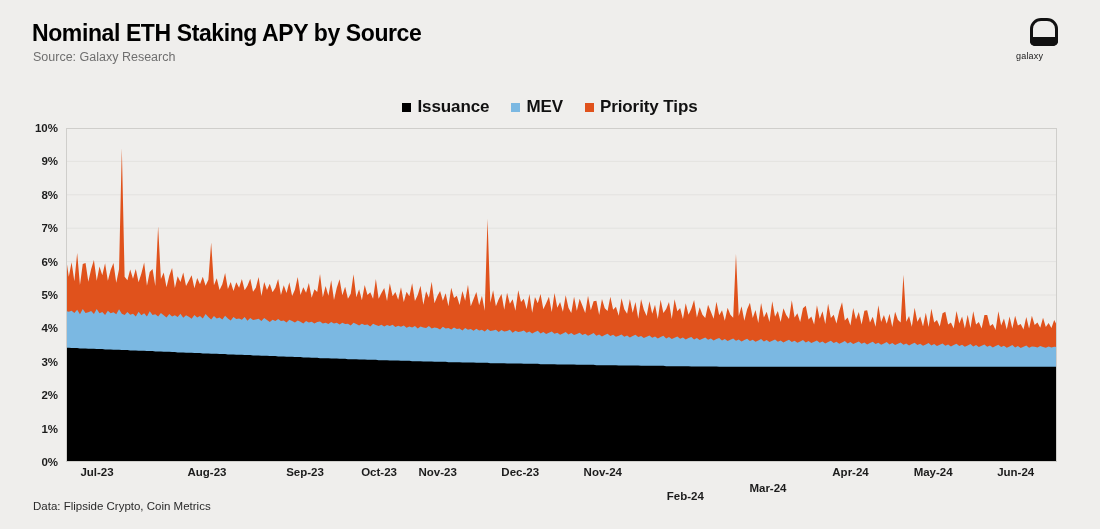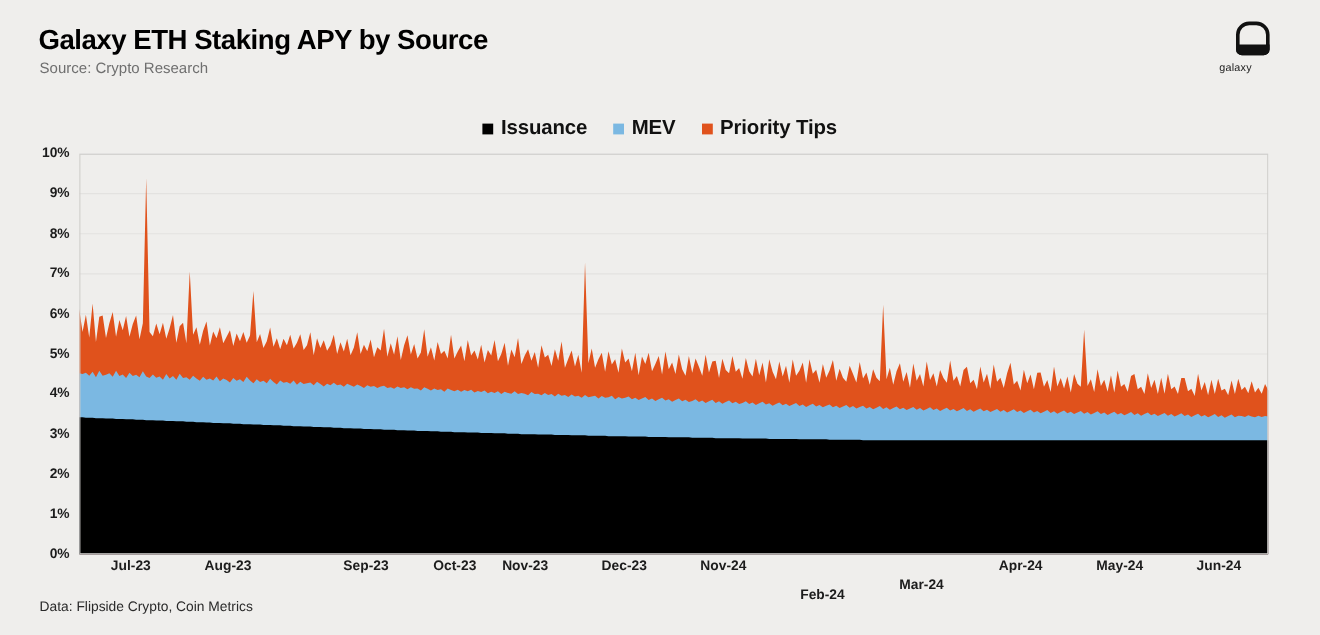--- a/index.html
+++ b/index.html
@@ -80,22 +80,22 @@
   #chart-footnote{
     position:absolute;left:33px;top:500px;
     font-size:11.5px;color:#2a2a2a;white-space:nowrap;
   }
 </style>
 </head>
 <body>
 
 <div class="card">
 
-  <div id="chart-title">Galaxy ETH Staking APY by Source</div>
-  <div id="chart-subtitle">Source: Crypto Research</div>
+  <div id="chart-title">Nominal ETH Staking APY by Source</div>
+  <div id="chart-subtitle">Source: Galaxy Research</div>
 
   <div id="brand-logo">
     <div id="brand-mark"></div>
     <div id="brand-name">galaxy</div>
   </div>
 
   <div id="chart-legend">
       <div class="legend-item">
         <span class="legend-swatch" style="background: rgb(0, 0, 0);"></span>
         <span class="legend-label">Issuance</span>
@@ -141,22 +141,22 @@
       <g id="areas">
           <path d="M 0.00 129.59 L 2.79 148.63 L 5.58 134.27 L 8.37 153.31 L 11.17 124.92 L 13.96 156.98 L 16.75 135.94 L 19.54 134.94 L 22.33 153.64 L 25.12 141.28 L 27.92 131.93 L 30.71 152.64 L 33.50 138.61 L 36.29 147.29 L 39.08 135.27 L 41.87 152.64 L 44.66 141.95 L 47.46 134.94 L 50.25 154.64 L 53.04 141.28 L 55.83 20.37 L 58.62 148.63 L 61.41 152.30 L 64.21 141.62 L 67.00 150.63 L 69.79 140.95 L 72.58 154.31 L 75.37 145.62 L 78.16 134.60 L 80.95 157.65 L 83.75 143.95 L 86.54 140.95 L 89.33 157.98 L 92.12 98.20 L 94.91 150.97 L 97.70 144.62 L 100.50 159.32 L 103.29 147.63 L 106.08 139.95 L 108.87 159.99 L 111.66 148.30 L 114.45 153.97 L 117.25 144.62 L 120.04 157.98 L 122.83 152.64 L 125.62 147.29 L 128.41 160.32 L 131.20 149.97 L 133.99 156.31 L 136.79 148.63 L 139.58 157.65 L 142.37 151.64 L 145.16 114.56 L 147.95 157.31 L 150.74 150.30 L 153.54 161.99 L 156.33 156.31 L 159.12 144.96 L 161.91 160.99 L 164.70 153.97 L 167.49 162.99 L 170.28 154.31 L 173.08 159.65 L 175.87 150.97 L 178.66 162.32 L 181.45 157.65 L 184.24 150.63 L 187.03 163.66 L 189.83 159.65 L 192.62 148.96 L 195.41 168.00 L 198.20 153.97 L 200.99 161.99 L 203.78 155.64 L 206.57 164.33 L 209.37 159.65 L 212.16 150.97 L 214.95 167.00 L 217.74 157.31 L 220.53 165.00 L 223.32 154.31 L 226.12 168.00 L 228.91 161.66 L 231.70 148.96 L 234.49 167.00 L 237.28 159.32 L 240.07 164.66 L 242.86 154.98 L 245.66 169.67 L 248.45 161.32 L 251.24 163.99 L 254.03 145.96 L 256.82 169.34 L 259.61 157.98 L 262.41 167.67 L 265.20 152.30 L 267.99 172.01 L 270.78 159.65 L 273.57 151.30 L 276.36 167.33 L 279.15 158.65 L 281.95 170.67 L 284.74 165.66 L 287.53 146.29 L 290.32 169.34 L 293.11 161.32 L 295.90 172.34 L 298.70 156.98 L 301.49 167.00 L 304.28 164.33 L 307.07 170.67 L 309.86 150.97 L 312.65 170.67 L 315.45 165.00 L 318.24 159.99 L 321.03 173.01 L 323.82 155.31 L 326.61 168.34 L 329.40 163.99 L 332.19 171.68 L 334.99 159.32 L 337.78 174.01 L 340.57 163.66 L 343.36 168.34 L 346.15 155.31 L 348.94 173.01 L 351.74 167.00 L 354.53 157.65 L 357.32 176.69 L 360.11 163.33 L 362.90 169.67 L 365.69 153.64 L 368.48 175.35 L 371.28 168.34 L 374.07 162.99 L 376.86 172.68 L 379.65 165.33 L 382.44 178.36 L 385.23 159.65 L 388.03 170.01 L 390.82 167.67 L 393.61 177.02 L 396.40 162.99 L 399.19 172.68 L 401.98 156.65 L 404.77 178.36 L 407.57 171.01 L 410.36 163.99 L 413.15 177.35 L 415.94 167.67 L 418.73 182.70 L 421.52 90.85 L 424.32 174.68 L 427.11 162.32 L 429.90 178.36 L 432.69 171.34 L 435.48 166.00 L 438.27 181.70 L 441.06 164.66 L 443.86 175.68 L 446.65 171.34 L 449.44 182.70 L 452.23 162.32 L 455.02 174.01 L 457.81 170.67 L 460.61 181.36 L 463.40 166.00 L 466.19 184.70 L 468.98 169.00 L 471.77 175.35 L 474.56 166.00 L 477.35 181.36 L 480.15 175.35 L 482.94 168.67 L 485.73 184.03 L 488.52 165.00 L 491.31 179.69 L 494.10 174.01 L 496.90 183.70 L 499.69 167.33 L 502.48 179.69 L 505.27 185.04 L 508.06 168.67 L 510.85 182.70 L 513.65 170.67 L 516.44 177.69 L 519.23 185.04 L 522.02 167.67 L 524.81 182.36 L 527.60 173.35 L 530.39 172.68 L 533.19 187.04 L 535.98 171.01 L 538.77 180.36 L 541.56 183.03 L 544.35 168.67 L 547.14 181.70 L 549.94 178.69 L 552.73 187.71 L 555.52 170.34 L 558.31 181.36 L 561.10 185.70 L 563.89 171.01 L 566.68 184.70 L 569.48 174.01 L 572.27 190.71 L 575.06 171.34 L 577.85 181.70 L 580.64 188.04 L 583.43 173.35 L 586.23 185.70 L 589.02 176.69 L 591.81 191.05 L 594.60 171.68 L 597.39 185.04 L 600.18 181.03 L 602.97 174.01 L 605.77 191.05 L 608.56 171.34 L 611.35 183.37 L 614.14 180.03 L 616.93 191.05 L 619.72 175.35 L 622.52 186.71 L 625.31 180.69 L 628.10 172.01 L 630.89 189.38 L 633.68 179.36 L 636.47 186.71 L 639.26 190.05 L 642.06 176.69 L 644.85 183.70 L 647.64 190.71 L 650.43 173.68 L 653.22 187.37 L 656.01 182.36 L 658.81 192.72 L 661.60 179.69 L 664.39 186.71 L 667.18 189.71 L 669.97 125.92 L 672.76 188.04 L 675.55 178.36 L 678.35 192.72 L 681.14 181.36 L 683.93 174.68 L 686.72 190.05 L 689.51 182.03 L 692.30 195.06 L 695.10 175.02 L 697.89 189.38 L 700.68 183.70 L 703.47 194.05 L 706.26 173.35 L 709.05 188.71 L 711.85 183.03 L 714.64 194.05 L 717.43 180.36 L 720.22 187.04 L 723.01 191.05 L 725.80 172.34 L 728.59 189.38 L 731.39 185.37 L 734.18 194.05 L 736.97 180.36 L 739.76 177.69 L 742.55 191.38 L 745.34 188.38 L 748.14 196.39 L 750.93 177.35 L 753.72 190.71 L 756.51 183.37 L 759.30 196.06 L 762.09 175.68 L 764.88 190.05 L 767.68 186.71 L 770.47 195.39 L 773.26 183.03 L 776.05 174.35 L 778.84 192.38 L 781.63 189.38 L 784.43 197.39 L 787.22 180.03 L 790.01 191.38 L 792.80 184.03 L 795.59 196.39 L 798.38 182.70 L 801.17 182.36 L 803.97 194.39 L 806.76 188.71 L 809.55 198.73 L 812.34 177.35 L 815.13 194.05 L 817.92 187.04 L 820.72 195.72 L 823.51 185.70 L 826.30 199.06 L 829.09 183.70 L 831.88 191.72 L 834.67 194.39 L 837.46 146.63 L 840.26 193.72 L 843.05 188.04 L 845.84 198.73 L 848.63 179.69 L 851.42 193.72 L 854.21 188.38 L 857.01 198.40 L 859.80 184.70 L 862.59 199.06 L 865.38 180.69 L 868.17 194.39 L 870.96 192.05 L 873.75 198.40 L 876.55 185.37 L 879.34 183.70 L 882.13 196.39 L 884.92 194.39 L 887.71 200.40 L 890.50 183.03 L 893.30 195.39 L 896.09 188.38 L 898.88 200.40 L 901.67 186.71 L 904.46 200.07 L 907.25 183.37 L 910.05 196.39 L 912.84 194.05 L 915.63 200.40 L 918.42 187.04 L 921.21 187.04 L 924.00 198.06 L 926.79 196.06 L 929.59 202.07 L 932.38 183.37 L 935.17 197.39 L 937.96 190.38 L 940.75 201.40 L 943.54 188.38 L 946.34 200.40 L 949.13 187.71 L 951.92 197.39 L 954.71 196.06 L 957.50 201.40 L 960.29 189.04 L 963.08 200.40 L 965.88 187.71 L 968.67 197.06 L 971.46 194.39 L 974.25 199.73 L 977.04 189.71 L 979.83 199.06 L 982.63 195.06 L 985.42 200.07 L 988.21 192.05 L 991.00 197.39 L 991 334 L 0 334 Z" fill="#e0521c"></path>
           <path d="M 0.00 183.03 L 2.79 183.70 L 5.58 182.70 L 8.37 185.04 L 11.17 181.70 L 13.96 186.37 L 16.75 181.03 L 19.54 185.04 L 22.33 184.37 L 25.12 183.03 L 27.92 186.04 L 30.71 181.03 L 33.50 185.37 L 36.29 184.03 L 39.08 187.04 L 41.87 182.70 L 44.66 185.37 L 47.46 184.37 L 50.25 186.37 L 53.04 181.36 L 55.83 185.70 L 58.62 187.04 L 61.41 184.03 L 64.21 186.71 L 67.00 185.70 L 69.79 188.38 L 72.58 183.70 L 75.37 187.37 L 78.16 185.37 L 80.95 188.38 L 83.75 183.37 L 86.54 187.04 L 89.33 186.37 L 92.12 188.38 L 94.91 185.04 L 97.70 187.37 L 100.50 189.38 L 103.29 186.04 L 106.08 188.38 L 108.87 187.37 L 111.66 189.04 L 114.45 185.70 L 117.25 189.71 L 120.04 187.37 L 122.83 188.71 L 125.62 190.71 L 128.41 187.04 L 131.20 189.38 L 133.99 188.04 L 136.79 190.38 L 139.58 186.04 L 142.37 189.04 L 145.16 191.38 L 147.95 188.04 L 150.74 190.38 L 153.54 189.38 L 156.33 191.38 L 159.12 187.71 L 161.91 190.38 L 164.70 192.38 L 167.49 189.04 L 170.28 191.05 L 173.08 190.38 L 175.87 191.72 L 178.66 189.04 L 181.45 192.72 L 184.24 190.05 L 187.03 192.05 L 189.83 191.38 L 192.62 190.71 L 195.41 193.05 L 198.20 190.05 L 200.99 192.05 L 203.78 194.05 L 206.57 191.72 L 209.37 193.05 L 212.16 191.05 L 214.95 193.05 L 217.74 192.38 L 220.53 194.39 L 223.32 191.72 L 226.12 193.05 L 228.91 194.39 L 231.70 192.38 L 234.49 193.72 L 237.28 195.39 L 240.07 193.05 L 242.86 194.39 L 245.66 193.72 L 248.45 195.39 L 251.24 194.05 L 254.03 193.39 L 256.82 195.39 L 259.61 194.72 L 262.41 196.06 L 265.20 194.05 L 267.99 195.39 L 270.78 194.72 L 273.57 196.39 L 276.36 194.72 L 279.15 196.06 L 281.95 195.72 L 284.74 197.39 L 287.53 194.72 L 290.32 196.06 L 293.11 197.39 L 295.90 195.72 L 298.70 197.06 L 301.49 196.39 L 304.28 198.40 L 307.07 195.72 L 309.86 197.06 L 312.65 198.06 L 315.45 196.73 L 318.24 198.40 L 321.03 197.06 L 323.82 198.06 L 326.61 196.73 L 329.40 199.06 L 332.19 197.73 L 334.99 198.73 L 337.78 197.39 L 340.57 199.73 L 343.36 198.40 L 346.15 199.40 L 348.94 198.06 L 351.74 200.40 L 354.53 198.40 L 357.32 199.40 L 360.11 200.07 L 362.90 198.06 L 365.69 200.40 L 368.48 199.40 L 371.28 200.07 L 374.07 201.40 L 376.86 198.73 L 379.65 200.40 L 382.44 200.07 L 385.23 201.40 L 388.03 199.40 L 390.82 201.07 L 393.61 200.40 L 396.40 202.40 L 399.19 200.07 L 401.98 201.74 L 404.77 201.07 L 407.57 202.74 L 410.36 200.73 L 413.15 202.40 L 415.94 201.74 L 418.73 203.41 L 421.52 201.07 L 424.32 203.07 L 427.11 202.40 L 429.90 201.74 L 432.69 204.07 L 435.48 202.07 L 438.27 203.41 L 441.06 203.07 L 443.86 201.74 L 446.65 204.74 L 449.44 202.74 L 452.23 204.07 L 455.02 203.41 L 457.81 202.40 L 460.61 204.74 L 463.40 203.41 L 466.19 205.41 L 468.98 204.07 L 471.77 202.74 L 474.56 205.41 L 477.35 204.07 L 480.15 206.08 L 482.94 204.74 L 485.73 203.41 L 488.52 205.74 L 491.31 204.74 L 494.10 206.75 L 496.90 205.41 L 499.69 204.07 L 502.48 206.41 L 505.27 205.08 L 508.06 207.08 L 510.85 206.08 L 513.65 204.74 L 516.44 207.08 L 519.23 205.74 L 522.02 207.75 L 524.81 206.41 L 527.60 205.08 L 530.39 207.75 L 533.19 206.41 L 535.98 208.42 L 538.77 207.08 L 541.56 205.74 L 544.35 208.08 L 547.14 206.75 L 549.94 208.75 L 552.73 207.75 L 555.52 206.41 L 558.31 208.75 L 561.10 207.41 L 563.89 209.42 L 566.68 208.08 L 569.48 206.75 L 572.27 209.08 L 575.06 208.08 L 577.85 210.09 L 580.64 208.75 L 583.43 207.41 L 586.23 209.75 L 589.02 208.42 L 591.81 210.42 L 594.60 209.08 L 597.39 207.75 L 600.18 210.42 L 602.97 209.08 L 605.77 211.09 L 608.56 209.75 L 611.35 208.42 L 614.14 210.75 L 616.93 209.42 L 619.72 211.42 L 622.52 210.09 L 625.31 209.08 L 628.10 211.42 L 630.89 210.09 L 633.68 212.09 L 636.47 210.75 L 639.26 209.42 L 642.06 211.76 L 644.85 210.42 L 647.64 212.42 L 650.43 211.09 L 653.22 210.09 L 656.01 212.42 L 658.81 211.09 L 661.60 213.09 L 664.39 211.76 L 667.18 210.42 L 669.97 212.76 L 672.76 211.42 L 675.55 213.43 L 678.35 212.09 L 681.14 210.75 L 683.93 213.09 L 686.72 211.76 L 689.51 213.76 L 692.30 212.42 L 695.10 211.09 L 697.89 213.43 L 700.68 212.09 L 703.47 214.09 L 706.26 212.76 L 709.05 211.42 L 711.85 213.76 L 714.64 212.42 L 717.43 214.43 L 720.22 213.09 L 723.01 211.76 L 725.80 214.09 L 728.59 212.76 L 731.39 214.76 L 734.18 213.43 L 736.97 212.09 L 739.76 214.43 L 742.55 213.09 L 745.34 215.10 L 748.14 213.76 L 750.93 212.42 L 753.72 214.76 L 756.51 213.43 L 759.30 215.43 L 762.09 214.09 L 764.88 212.76 L 767.68 215.10 L 770.47 213.76 L 773.26 215.76 L 776.05 214.43 L 778.84 213.09 L 781.63 215.43 L 784.43 214.09 L 787.22 216.10 L 790.01 214.76 L 792.80 213.43 L 795.59 215.76 L 798.38 214.43 L 801.17 216.43 L 803.97 215.10 L 806.76 213.76 L 809.55 216.10 L 812.34 214.76 L 815.13 216.77 L 817.92 215.43 L 820.72 214.09 L 823.51 216.43 L 826.30 215.10 L 829.09 217.10 L 831.88 215.76 L 834.67 214.43 L 837.46 216.77 L 840.26 215.43 L 843.05 217.43 L 845.84 216.10 L 848.63 214.76 L 851.42 217.10 L 854.21 215.76 L 857.01 217.77 L 859.80 216.43 L 862.59 215.10 L 865.38 217.43 L 868.17 216.10 L 870.96 218.10 L 873.75 216.77 L 876.55 215.43 L 879.34 217.77 L 882.13 216.43 L 884.92 218.44 L 887.71 217.10 L 890.50 215.76 L 893.30 218.10 L 896.09 216.77 L 898.88 218.77 L 901.67 217.43 L 904.46 216.10 L 907.25 218.44 L 910.05 217.10 L 912.84 219.10 L 915.63 217.77 L 918.42 216.43 L 921.21 218.77 L 924.00 217.43 L 926.79 219.44 L 929.59 218.10 L 932.38 216.77 L 935.17 219.10 L 937.96 217.77 L 940.75 219.77 L 943.54 218.44 L 946.34 217.10 L 949.13 219.44 L 951.92 218.10 L 954.71 220.11 L 957.50 218.77 L 960.29 217.43 L 963.08 219.77 L 965.88 218.44 L 968.67 218.77 L 971.46 219.44 L 974.25 218.10 L 977.04 219.10 L 979.83 219.77 L 982.63 218.44 L 985.42 219.44 L 988.21 218.77 L 991.00 219.10 L 991 334 L 0 334 Z" fill="#7bb8e2"></path>
           <path d="M 0.00 219.77 L 2.79 219.77 L 5.58 220.11 L 8.37 220.11 L 11.17 220.11 L 13.96 220.44 L 16.75 220.44 L 19.54 220.44 L 22.33 220.77 L 25.12 220.77 L 27.92 220.77 L 30.71 221.11 L 33.50 221.11 L 36.29 221.11 L 39.08 221.44 L 41.87 221.44 L 44.66 221.44 L 47.46 221.78 L 50.25 221.78 L 53.04 221.78 L 55.83 222.11 L 58.62 222.11 L 61.41 222.11 L 64.21 222.44 L 67.00 222.44 L 69.79 222.44 L 72.58 222.78 L 75.37 222.78 L 78.16 222.78 L 80.95 223.11 L 83.75 223.11 L 86.54 223.11 L 89.33 223.45 L 92.12 223.45 L 94.91 223.45 L 97.70 223.78 L 100.50 223.78 L 103.29 223.78 L 106.08 224.11 L 108.87 224.11 L 111.66 224.45 L 114.45 224.45 L 117.25 224.45 L 120.04 224.78 L 122.83 224.78 L 125.62 224.78 L 128.41 225.12 L 131.20 225.12 L 133.99 225.12 L 136.79 225.45 L 139.58 225.45 L 142.37 225.45 L 145.16 225.78 L 147.95 225.78 L 150.74 225.78 L 153.54 226.12 L 156.33 226.12 L 159.12 226.12 L 161.91 226.45 L 164.70 226.45 L 167.49 226.45 L 170.28 226.79 L 173.08 226.79 L 175.87 226.79 L 178.66 227.12 L 181.45 227.12 L 184.24 227.12 L 187.03 227.45 L 189.83 227.45 L 192.62 227.45 L 195.41 227.79 L 198.20 227.79 L 200.99 227.79 L 203.78 228.12 L 206.57 228.12 L 209.37 228.12 L 212.16 228.46 L 214.95 228.46 L 217.74 228.46 L 220.53 228.79 L 223.32 228.79 L 226.12 228.79 L 228.91 229.12 L 231.70 229.12 L 234.49 229.12 L 237.28 229.46 L 240.07 229.46 L 242.86 229.46 L 245.66 229.79 L 248.45 229.79 L 251.24 229.79 L 254.03 230.13 L 256.82 230.13 L 259.61 230.13 L 262.41 230.13 L 265.20 230.46 L 267.99 230.46 L 270.78 230.46 L 273.57 230.79 L 276.36 230.79 L 279.15 230.79 L 281.95 231.13 L 284.74 231.13 L 287.53 231.13 L 290.32 231.13 L 293.11 231.46 L 295.90 231.46 L 298.70 231.46 L 301.49 231.80 L 304.28 231.80 L 307.07 231.80 L 309.86 231.80 L 312.65 232.13 L 315.45 232.13 L 318.24 232.13 L 321.03 232.13 L 323.82 232.46 L 326.61 232.46 L 329.40 232.46 L 332.19 232.46 L 334.99 232.80 L 337.78 232.80 L 340.57 232.80 L 343.36 232.80 L 346.15 233.13 L 348.94 233.13 L 351.74 233.13 L 354.53 233.13 L 357.32 233.47 L 360.11 233.47 L 362.90 233.47 L 365.69 233.47 L 368.48 233.80 L 371.28 233.80 L 374.07 233.80 L 376.86 233.80 L 379.65 233.80 L 382.44 234.13 L 385.23 234.13 L 388.03 234.13 L 390.82 234.13 L 393.61 234.13 L 396.40 234.47 L 399.19 234.47 L 401.98 234.47 L 404.77 234.47 L 407.57 234.47 L 410.36 234.80 L 413.15 234.80 L 415.94 234.80 L 418.73 234.80 L 421.52 234.80 L 424.32 235.14 L 427.11 235.14 L 429.90 235.14 L 432.69 235.14 L 435.48 235.14 L 438.27 235.14 L 441.06 235.47 L 443.86 235.47 L 446.65 235.47 L 449.44 235.47 L 452.23 235.47 L 455.02 235.47 L 457.81 235.80 L 460.61 235.80 L 463.40 235.80 L 466.19 235.80 L 468.98 235.80 L 471.77 235.80 L 474.56 236.14 L 477.35 236.14 L 480.15 236.14 L 482.94 236.14 L 485.73 236.14 L 488.52 236.14 L 491.31 236.47 L 494.10 236.47 L 496.90 236.47 L 499.69 236.47 L 502.48 236.47 L 505.27 236.47 L 508.06 236.47 L 510.85 236.81 L 513.65 236.81 L 516.44 236.81 L 519.23 236.81 L 522.02 236.81 L 524.81 236.81 L 527.60 236.81 L 530.39 237.14 L 533.19 237.14 L 535.98 237.14 L 538.77 237.14 L 541.56 237.14 L 544.35 237.14 L 547.14 237.14 L 549.94 237.14 L 552.73 237.47 L 555.52 237.47 L 558.31 237.47 L 561.10 237.47 L 563.89 237.47 L 566.68 237.47 L 569.48 237.47 L 572.27 237.47 L 575.06 237.81 L 577.85 237.81 L 580.64 237.81 L 583.43 237.81 L 586.23 237.81 L 589.02 237.81 L 591.81 237.81 L 594.60 237.81 L 597.39 237.81 L 600.18 238.14 L 602.97 238.14 L 605.77 238.14 L 608.56 238.14 L 611.35 238.14 L 614.14 238.14 L 616.93 238.14 L 619.72 238.14 L 622.52 238.14 L 625.31 238.48 L 628.10 238.48 L 630.89 238.48 L 633.68 238.48 L 636.47 238.48 L 639.26 238.48 L 642.06 238.48 L 644.85 238.48 L 647.64 238.48 L 650.43 238.48 L 653.22 238.81 L 656.01 238.81 L 658.81 238.81 L 661.60 238.81 L 664.39 238.81 L 667.18 238.81 L 669.97 238.81 L 672.76 238.81 L 675.55 238.81 L 678.35 238.81 L 681.14 238.81 L 683.93 238.81 L 686.72 238.81 L 689.51 238.81 L 692.30 238.81 L 695.10 238.81 L 697.89 238.81 L 700.68 238.81 L 703.47 238.81 L 706.26 238.81 L 709.05 238.81 L 711.85 238.81 L 714.64 238.81 L 717.43 238.81 L 720.22 238.81 L 723.01 238.81 L 725.80 238.81 L 728.59 238.81 L 731.39 238.81 L 734.18 238.81 L 736.97 238.81 L 739.76 238.81 L 742.55 238.81 L 745.34 238.81 L 748.14 238.81 L 750.93 238.81 L 753.72 238.81 L 756.51 238.81 L 759.30 238.81 L 762.09 238.81 L 764.88 238.81 L 767.68 238.81 L 770.47 238.81 L 773.26 238.81 L 776.05 238.81 L 778.84 238.81 L 781.63 238.81 L 784.43 238.81 L 787.22 238.81 L 790.01 238.81 L 792.80 238.81 L 795.59 238.81 L 798.38 238.81 L 801.17 238.81 L 803.97 238.81 L 806.76 238.81 L 809.55 238.81 L 812.34 238.81 L 815.13 238.81 L 817.92 238.81 L 820.72 238.81 L 823.51 238.81 L 826.30 238.81 L 829.09 238.81 L 831.88 238.81 L 834.67 238.81 L 837.46 238.81 L 840.26 238.81 L 843.05 238.81 L 845.84 238.81 L 848.63 238.81 L 851.42 238.81 L 854.21 238.81 L 857.01 238.81 L 859.80 238.81 L 862.59 238.81 L 865.38 238.81 L 868.17 238.81 L 870.96 238.81 L 873.75 238.81 L 876.55 238.81 L 879.34 238.81 L 882.13 238.81 L 884.92 238.81 L 887.71 238.81 L 890.50 238.81 L 893.30 238.81 L 896.09 238.81 L 898.88 238.81 L 901.67 238.81 L 904.46 238.81 L 907.25 238.81 L 910.05 238.81 L 912.84 238.81 L 915.63 238.81 L 918.42 238.81 L 921.21 238.81 L 924.00 238.81 L 926.79 238.81 L 929.59 238.81 L 932.38 238.81 L 935.17 238.81 L 937.96 238.81 L 940.75 238.81 L 943.54 238.81 L 946.34 238.81 L 949.13 238.81 L 951.92 238.81 L 954.71 238.81 L 957.50 238.81 L 960.29 238.81 L 963.08 238.81 L 965.88 238.81 L 968.67 238.81 L 971.46 238.81 L 974.25 238.81 L 977.04 238.81 L 979.83 238.81 L 982.63 238.81 L 985.42 238.81 L 988.21 238.81 L 991.00 238.81 L 991 334 L 0 334 Z" fill="#000000"></path>
         </g>
       <rect x="0.5" y="0.5" width="990" height="333" fill="none" stroke="#cfcecb" stroke-width="1"></rect>
     </svg>
   </div>
 
   <div id="x-axis">
-      <div class="x-tick-label" style="left: 43px;">Jul-23</div>
-      <div class="x-tick-label" style="left: 124px;">Aug-23</div>
+      <div class="x-tick-label" style="left: 31px;">Jul-23</div>
+      <div class="x-tick-label" style="left: 141px;">Aug-23</div>
       <div class="x-tick-label" style="left: 212px; margin-left: 27px;">Sep-23</div>
       <div class="x-tick-label" style="left: 289.042px; margin-left: 24px;">Oct-23</div>
       <div class="x-tick-label" style="left: 371.625px;">Nov-23</div>
       <div class="x-tick-label" style="left: 454.208px;">Dec-23</div>
       <div class="x-tick-label" style="left: 536.792px;">Nov-24</div>
       <div class="x-tick-label" style="left: 619.375px; margin-top: 24px;">Feb-24</div>
       <div class="x-tick-label" style="left: 701.958px; margin-top: 16px;">Mar-24</div>
       <div class="x-tick-label" style="left: 784.542px;">Apr-24</div>
       <div class="x-tick-label" style="left: 867.125px;">May-24</div>
       <div class="x-tick-label" style="left: 949.708px;">Jun-24</div>

